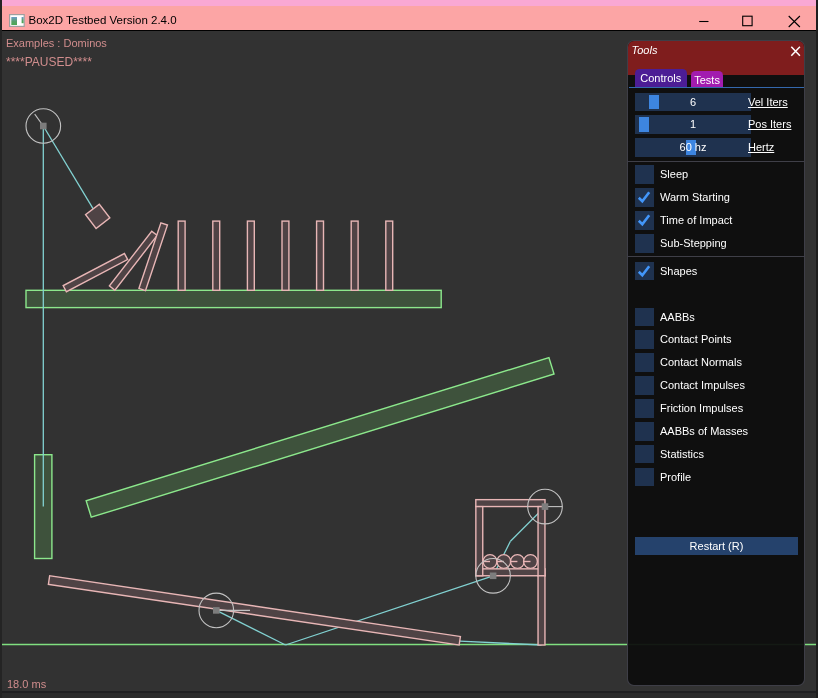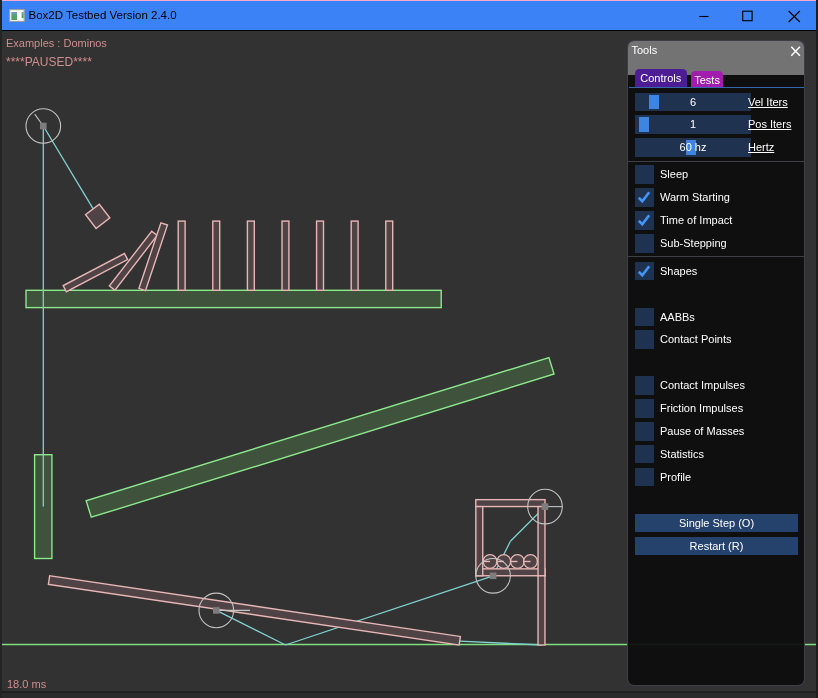--- a/index.html
+++ b/index.html
@@ -1,32 +1,32 @@
 <!DOCTYPE html>
 <html><head>
 <meta charset="utf-8">
 <style>
   html,body{margin:0;padding:0;width:818px;height:698px;overflow:hidden;background:#323232;
     font-family:"Liberation Sans", sans-serif;}
   #win{position:absolute;left:0;top:0;width:818px;height:698px;}
-  #titlebar{position:absolute;left:0;top:0;width:818px;height:30px;background:#3b82f6;
-    border-top:1px solid #f9a8d4;box-sizing:border-box;}
+  #titlebar{position:absolute;left:0;top:0;width:818px;height:30px;background:#fca5a5;
+    border-top:6px solid #f9a8d4;box-sizing:border-box;}
   #titletext{position:absolute;left:28.5px;top:7.5px;font-size:11.5px;color:#000;}
   #titleline{position:absolute;left:0;top:30px;width:818px;height:1px;background:#000000;}
   #bottomstrip{position:absolute;left:0;top:691px;width:818px;height:2px;background:#202022;}
   #bottomstrip2{position:absolute;left:0;top:693px;width:818px;height:5px;background:#2b2b2b;}
   #leftborder{position:absolute;left:0;top:0;width:1.5px;height:698px;background:#242424;}
   #rightborder{position:absolute;left:816px;top:0;width:2px;height:698px;background:#1e1e1e;}
   svg text{font-family:"Liberation Sans", sans-serif;}
   
   #panel{position:absolute;left:627px;top:40px;width:178px;height:646px;
     background:rgba(13,13,13,0.94);border:1px solid rgba(110,110,128,0.5);
     border-radius:7px;box-sizing:border-box;color:#fff;font-size:11px;}
-  #ptitle{position:absolute;left:0;top:0;width:100%;height:34px;background:#737373;
-    border-radius:6px 6px 0 0;}
+  #ptitle{position:absolute;left:0;top:0;width:100%;height:34px;background:#7f1d1d;
+    border-radius:6px 6px 0 0;font-style:italic;}
   #ptitle span{position:absolute;left:3.5px;top:0;font-size:11px;line-height:18px;}
   .tab{position:absolute;height:19px;border-radius:4.5px 4.5px 0 0;text-align:center;line-height:18.5px;}
   #tabline{position:absolute;left:1px;top:45.9px;width:175px;height:1.4px;background:#3468ad;}
   .frame{position:absolute;left:7px;width:116px;height:18.5px;background:#1f324f;}
   .frame .val{position:absolute;left:0;top:0;width:100%;text-align:center;line-height:18.5px;}
   .grab{position:absolute;top:2px;width:10px;height:14.5px;background:#3d85e0;}
   .lbl{position:absolute;left:120px;top:0;line-height:18.5px;white-space:nowrap;text-decoration:underline;}
   .row{position:absolute;left:0;width:100%;height:18.5px;}
   .cb{position:absolute;left:7px;top:0;width:18.5px;height:18.5px;background:#1f324f;}
   .cbl{position:absolute;left:32px;top:0;line-height:18.5px;white-space:nowrap;}
@@ -194,42 +194,45 @@
         <span class="cbl">Shapes</span>
       </div>
     <div class="row" style="top:266.5px">
         <div class="cb"></div>
         <span class="cbl">AABBs</span>
       </div>
     <div class="row" style="top:289.4px">
         <div class="cb"></div>
         <span class="cbl">Contact Points</span>
       </div>
+    <div class="row" style="top:312.3px">
+        <div class="cb"></div>
+        <span class="cbl">Contact Normals</span>
+      </div>
     <div class="row" style="top:335.2px">
         <div class="cb"></div>
         <span class="cbl">Contact Impulses</span>
       </div>
     <div class="row" style="top:358.1px">
         <div class="cb"></div>
         <span class="cbl">Friction Impulses</span>
       </div>
     <div class="row" style="top:381px">
         <div class="cb"></div>
-        <span class="cbl">Pause of Masses</span>
+        <span class="cbl">AABBs of Masses</span>
       </div>
     <div class="row" style="top:403.9px">
         <div class="cb"></div>
         <span class="cbl">Statistics</span>
       </div>
     <div class="row" style="top:426.8px">
         <div class="cb"></div>
         <span class="cbl">Profile</span>
       </div>
 
-    <div class="btn" style="top:472.7px">Single Step (O)</div>
     <div class="btn" style="top:495.6px">Restart (R)</div>
   </div>
 
   <div id="titlebar">
     <svg width="18" height="15" style="position:absolute;left:9px;top:8px">
       <defs>
         <linearGradient id="ig" x1="0" y1="0" x2="0" y2="1">
           <stop offset="0" stop-color="#6e9cc9"></stop>
             <stop offset="0.55" stop-color="#57a06b"></stop>
             <stop offset="1" stop-color="#4ba84f"></stop>

